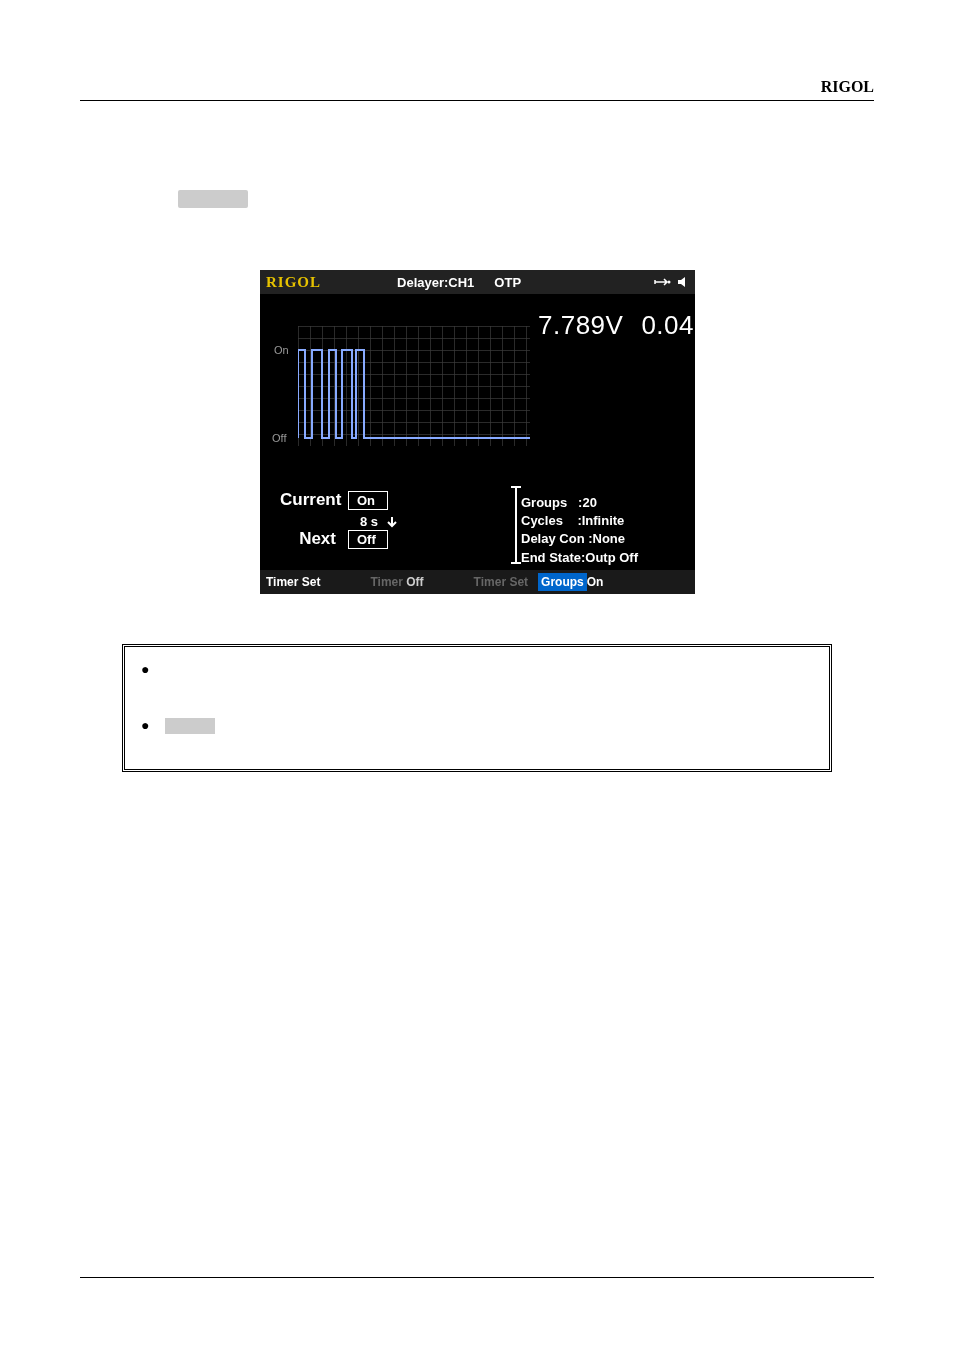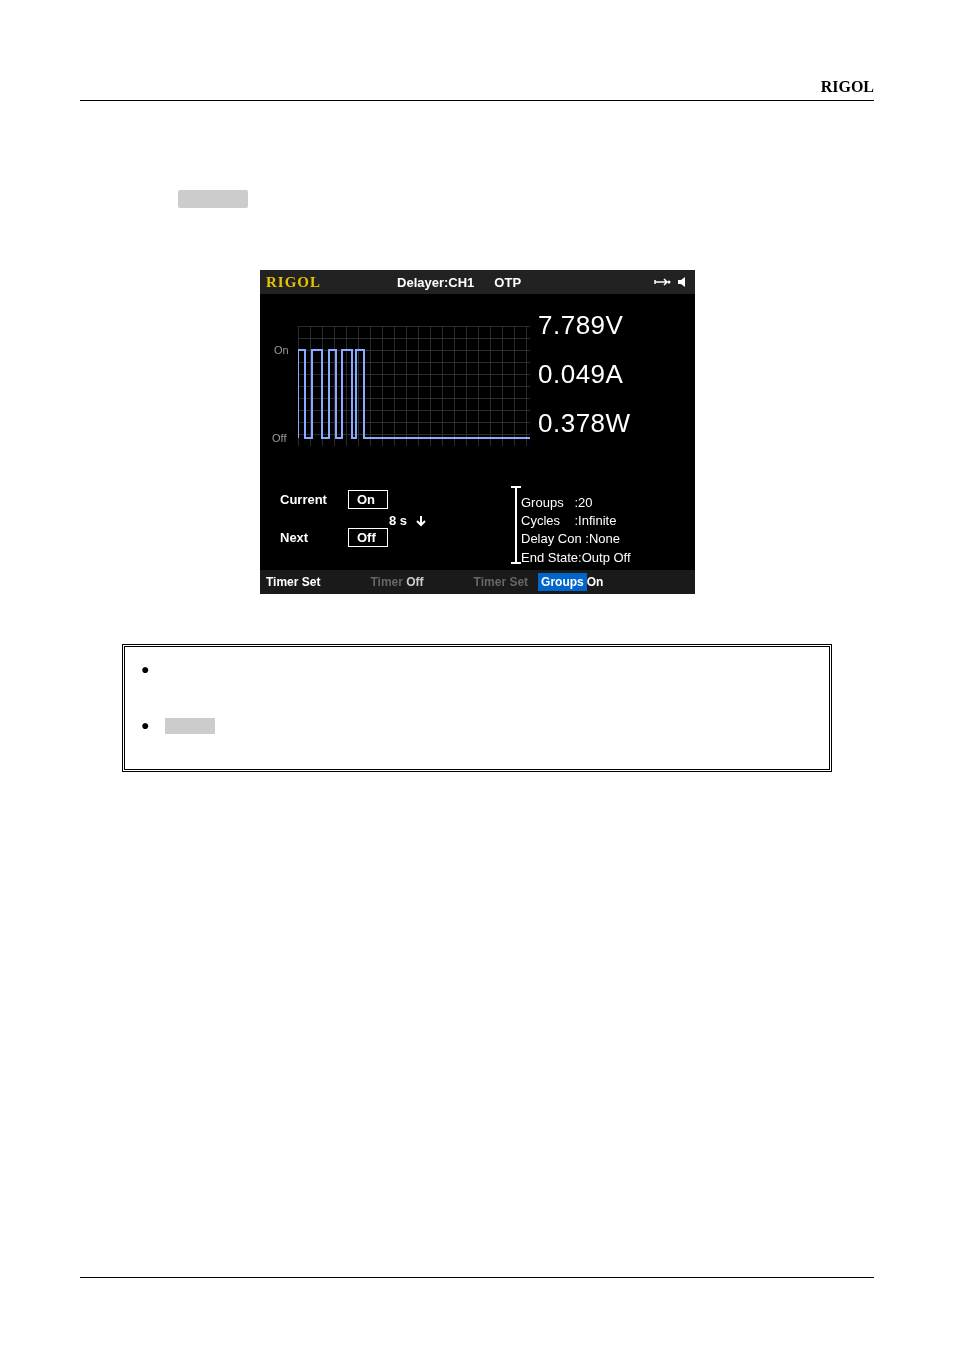--- a/index.html
+++ b/index.html
@@ -129,21 +129,21 @@
     position: absolute;
     left: 38px;
     top: 32px;
     width: 232px;
     height: 120px;
   }
   .sc-readings {
     flex: 1;
     padding: 16px 8px 0 8px;
     display: flex;
-    flex-direction: column;
+    flex-direction: row;
     gap: 18px;
   }
   .sc-reading {
     color: #fff;
     font-size: 26px;
     font-weight: normal;
     letter-spacing: 0.5px;
   }
   .sc-params {
     display: flex;
@@ -155,45 +155,46 @@
   }
   .sc-param-row {
     display: flex;
     align-items: center;
     gap: 12px;
     margin-bottom: 4px;
   }
   .sc-param-label {
     color: #fff;
     font-weight: bold;
-    font-size: 13px;
+    font-size: 17px;
     width: 56px;
+    text-align: right;
   }
   .sc-param-box {
     border: 1px solid #fff;
     color: #fff;
     font-weight: bold;
     font-size: 13px;
     padding: 1px 8px;
     min-width: 40px;
   }
   .sc-param-time {
     color: #fff;
     font-weight: bold;
     font-size: 13px;
-    margin-left: 109px;
+    margin-left: 80px;
     display: flex;
     align-items: center;
     gap: 8px;
   }
   .sc-params-right {
     flex: 1;
     padding: 6px 0 0 0;
     color: #fff;
-    font-weight: normal;
+    font-weight: bold;
     font-size: 13px;
     line-height: 1.4;
     border-left: 2px solid #fff;
     padding-left: 4px;
     margin-top: 4px;
     margin-bottom: 8px;
     position: relative;
   }
   .sc-params-right::before {
     content:"";

